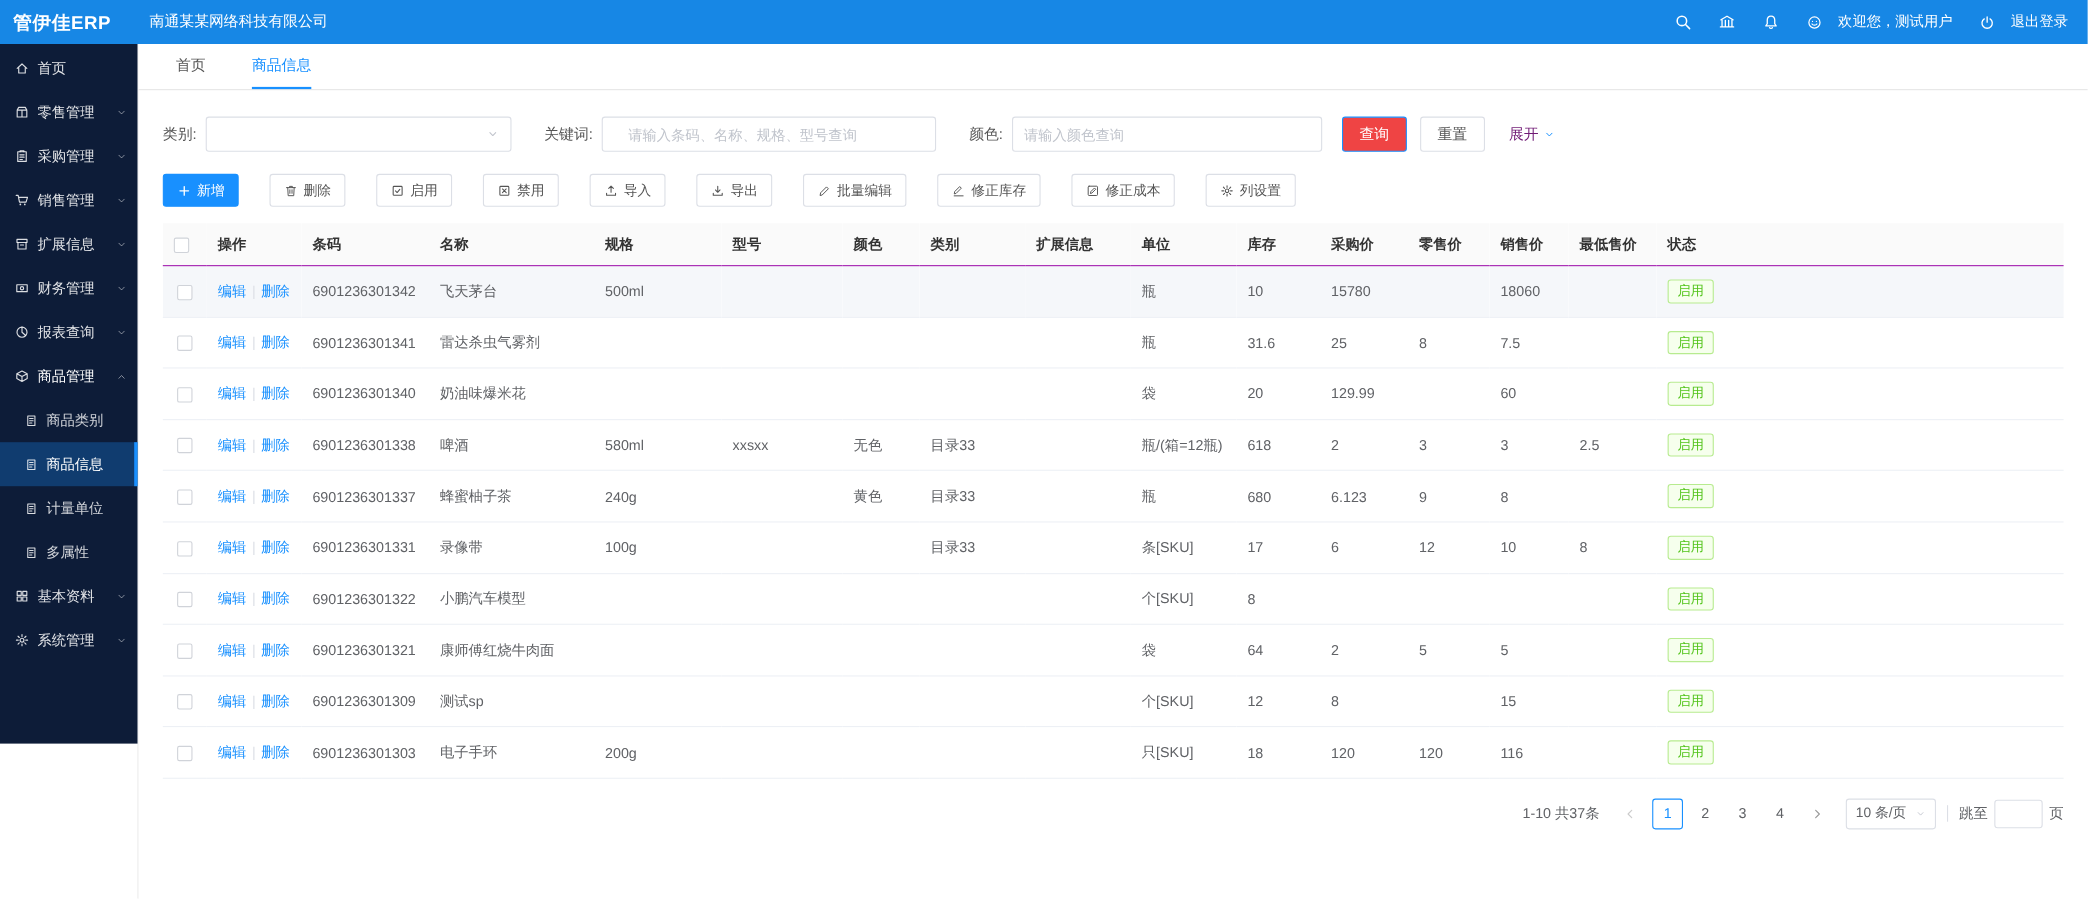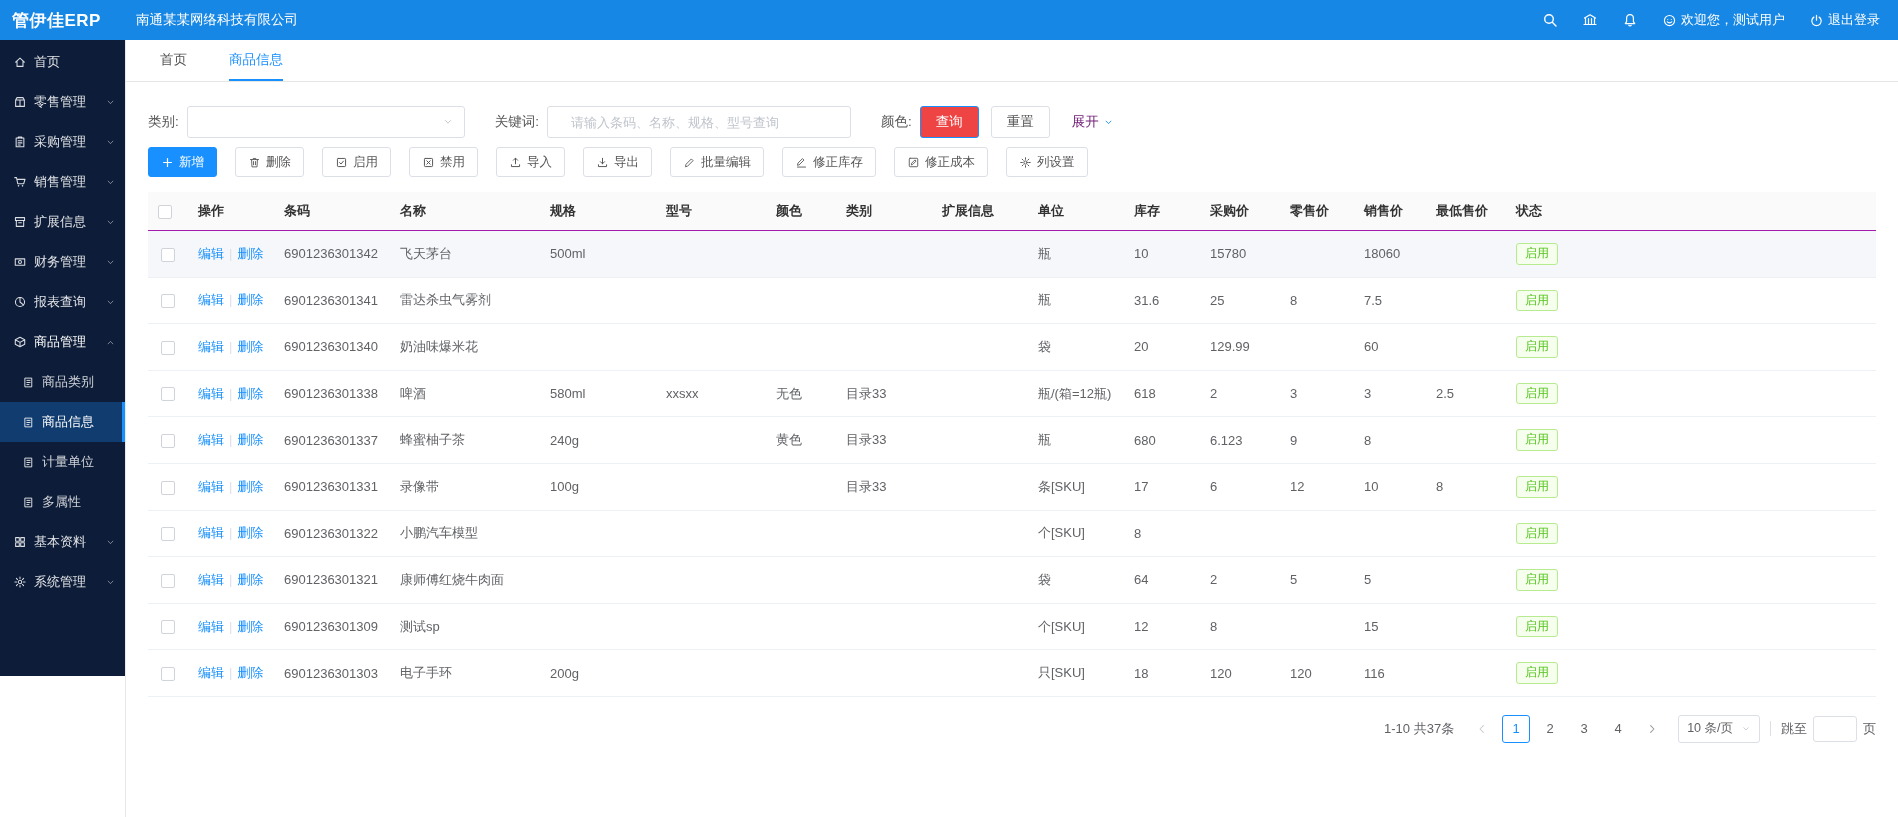--- a/index.html
+++ b/index.html
@@ -9,21 +9,21 @@
     background: #fff; color: #333; overflow: hidden; font-size: 13px;
   }
   
   .topbar { height: 40px; background: #1787e5; display: flex; align-items: center; color: #fff; }
   .logo { width: 126px; font-size: 17px; font-weight: bold; padding-left: 12px; letter-spacing: .5px; white-space: nowrap; }
   .company { font-size: 13.5px; margin-left: 10px; white-space: nowrap; }
   .topbar-right { margin-left: auto; display: flex; align-items: center; gap: 24px; padding-right: 18px; font-size: 13px; }
   .hicon { width: 16px; height: 16px; display: inline-flex; cursor: pointer; }
   .hicon.sm { width: 15px; height: 15px; }
   .hicon svg { width: 100%; height: 100%; }
-  .welcome, .logout { display: inline-flex; align-items: center; gap: 4px; cursor: pointer; white-space: nowrap; }
+  .welcome, .logout { display: inline-flex; align-items: center; gap: 14px; cursor: pointer; white-space: nowrap; }
   
   .layout { display: flex; height: 777px; }
   .sidebar { width: 126px; border-right: 1px solid #e8e8e8; flex: none; background: #fff; }
   .sidebar-dark { background: #0d1c38; height: 636px; padding-top: 2px; }
   .side-item { height: 40px; display: flex; align-items: center; padding: 0 9px 0 13px; color: rgba(255,255,255,.88); font-size: 13px; cursor: pointer; white-space: nowrap; }
   .side-item.expanded { color: #fff; }
   .sicon { width: 14px; height: 14px; flex: none; margin-right: 7px; display: inline-flex; color: rgba(255,255,255,.85); }
   .sicon svg { width: 100%; height: 100%; }
   .slabel { flex: 1; overflow: hidden; }
   .schev { width: 11px; height: 11px; display: inline-flex; color: rgba(255,255,255,.5); flex: none; }
@@ -45,21 +45,21 @@
   .chev svg { width: 100%; height: 100%; }
   .finput { height: 32px; border: 1px solid #dcdfe6; border-radius: 3px; padding: 0 10px; font-size: 13px; color: #333; outline: none; font-family: inherit; background: #fff; }
   .finput::placeholder { color: #c0c4cc; }
   .finput.kw { width: 304px; margin-right: 30px; padding-left: 23px; }
   .finput.colorq { width: 282px; margin-right: 18px; }
   .btn { height: 32px; padding: 0 15px; border: 1px solid #dcdfe6; border-radius: 3px; background: #fff; color: #555; font-size: 13.5px; cursor: pointer; font-family: inherit; }
   .btn.primary { background: #ef4444; border-color: #1890ff; color: #fff; margin-right: 12px; }
   .expand { color: #701a75; margin-left: 22px; display: inline-flex; align-items: center; gap: 4px; cursor: pointer; font-size: 13.5px; white-space: nowrap; }
   .expand .chev { color: #1890ff; width: 11px; height: 11px; }
   
-  .toolbar { margin-top: 9px; display: flex; align-items: center; gap: 18px; }
+  .toolbar { margin-top: 20px; display: flex; align-items: center; gap: 28px; }
   .tbtn { height: 30px; padding: 0 12px; border: 1px solid #dcdfe6; border-radius: 3px; background: #fff; color: #555; font-size: 12.5px; display: inline-flex; align-items: center; gap: 5px; cursor: pointer; font-family: inherit; white-space: nowrap; }
   .tbtn.primary { background: #1890ff; border-color: #1890ff; color: #fff; }
   .ticon { width: 13px; height: 13px; display: inline-flex; }
   .ticon svg { width: 100%; height: 100%; }
   
   .grid { width: 100%; border-collapse: collapse; table-layout: fixed; margin-top: 15px; font-size: 13px; }
   .grid th { background: #fafafa; text-align: left; padding: 10px; color: #333; font-weight: 600; border-bottom: 1px solid #a21caf; white-space: nowrap; overflow: hidden; }
   .grid td { padding: 12px 10px; color: #606266; border-bottom: 1px solid #edf0f5; white-space: nowrap; overflow: hidden; text-overflow: ellipsis; background: #fff; }
   .grid tr.highlight td { background: #f5f7fa; }
   .c-check { text-align: center; }
@@ -343,20 +343,21 @@
           <div class="fselect">
             <span class="chev">
                 <svg viewBox="0 0 16 16" fill="none" stroke="currentColor" stroke-width="1.3" stroke-linecap="round" stroke-linejoin="round">
                   <path d="M4.5 6L8 9.6L11.5 6"></path>
                 </svg>
               </span>
           </div>
           <span class="flabel">关键词:</span>
           <input class="finput kw" placeholder="请输入条码、名称、规格、型号查询" style="">
           <span class="flabel">颜色:</span>
+          <input class="finput colorq" placeholder="请输入颜色查询" style="">
           <button class="btn primary">查询</button>
           <button class="btn">重置</button>
           <a class="expand">
             <span>展开</span>
             <span class="chev">
                 <svg viewBox="0 0 16 16" fill="none" stroke="currentColor" stroke-width="1.3" stroke-linecap="round" stroke-linejoin="round">
                   <path d="M4.5 6L8 9.6L11.5 6"></path>
                 </svg>
               </span>
           </a>

